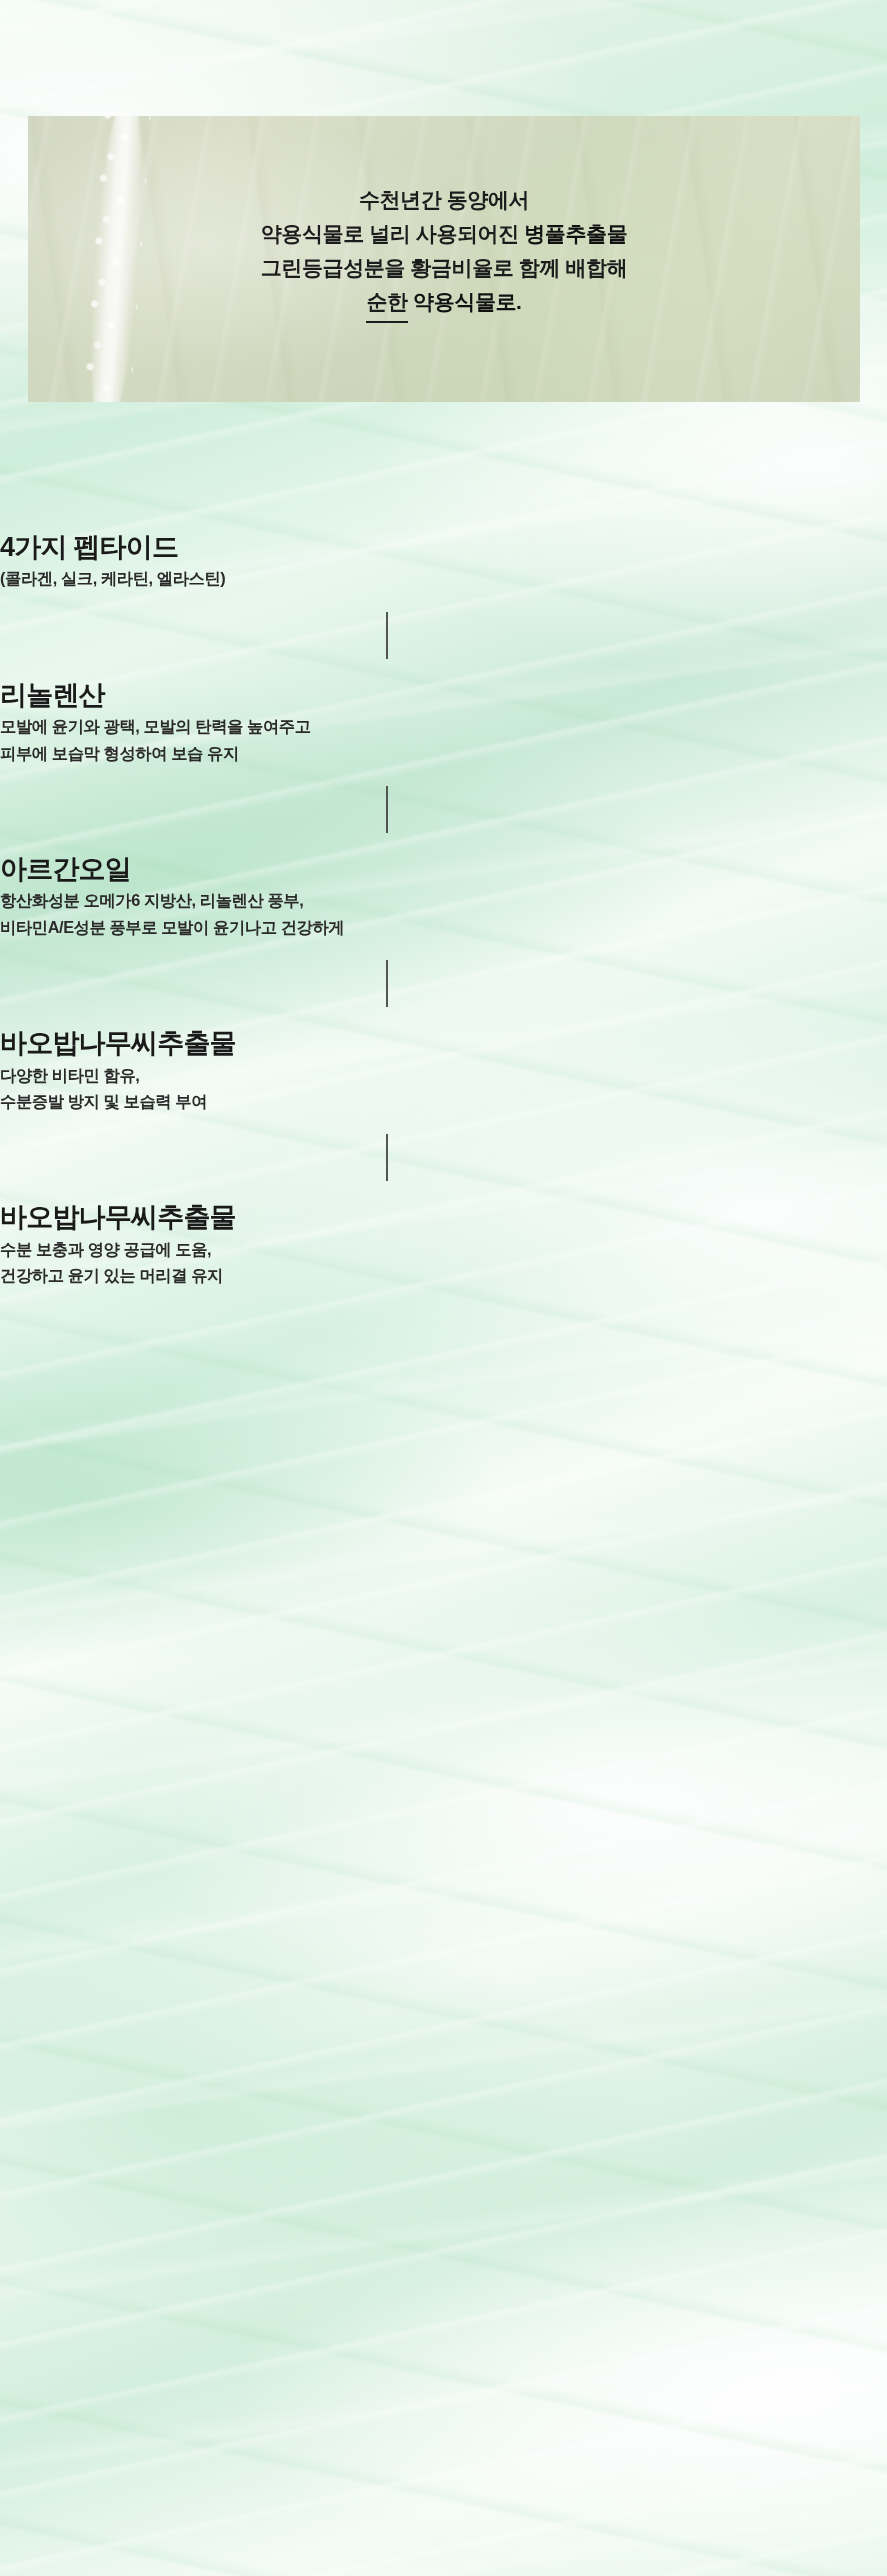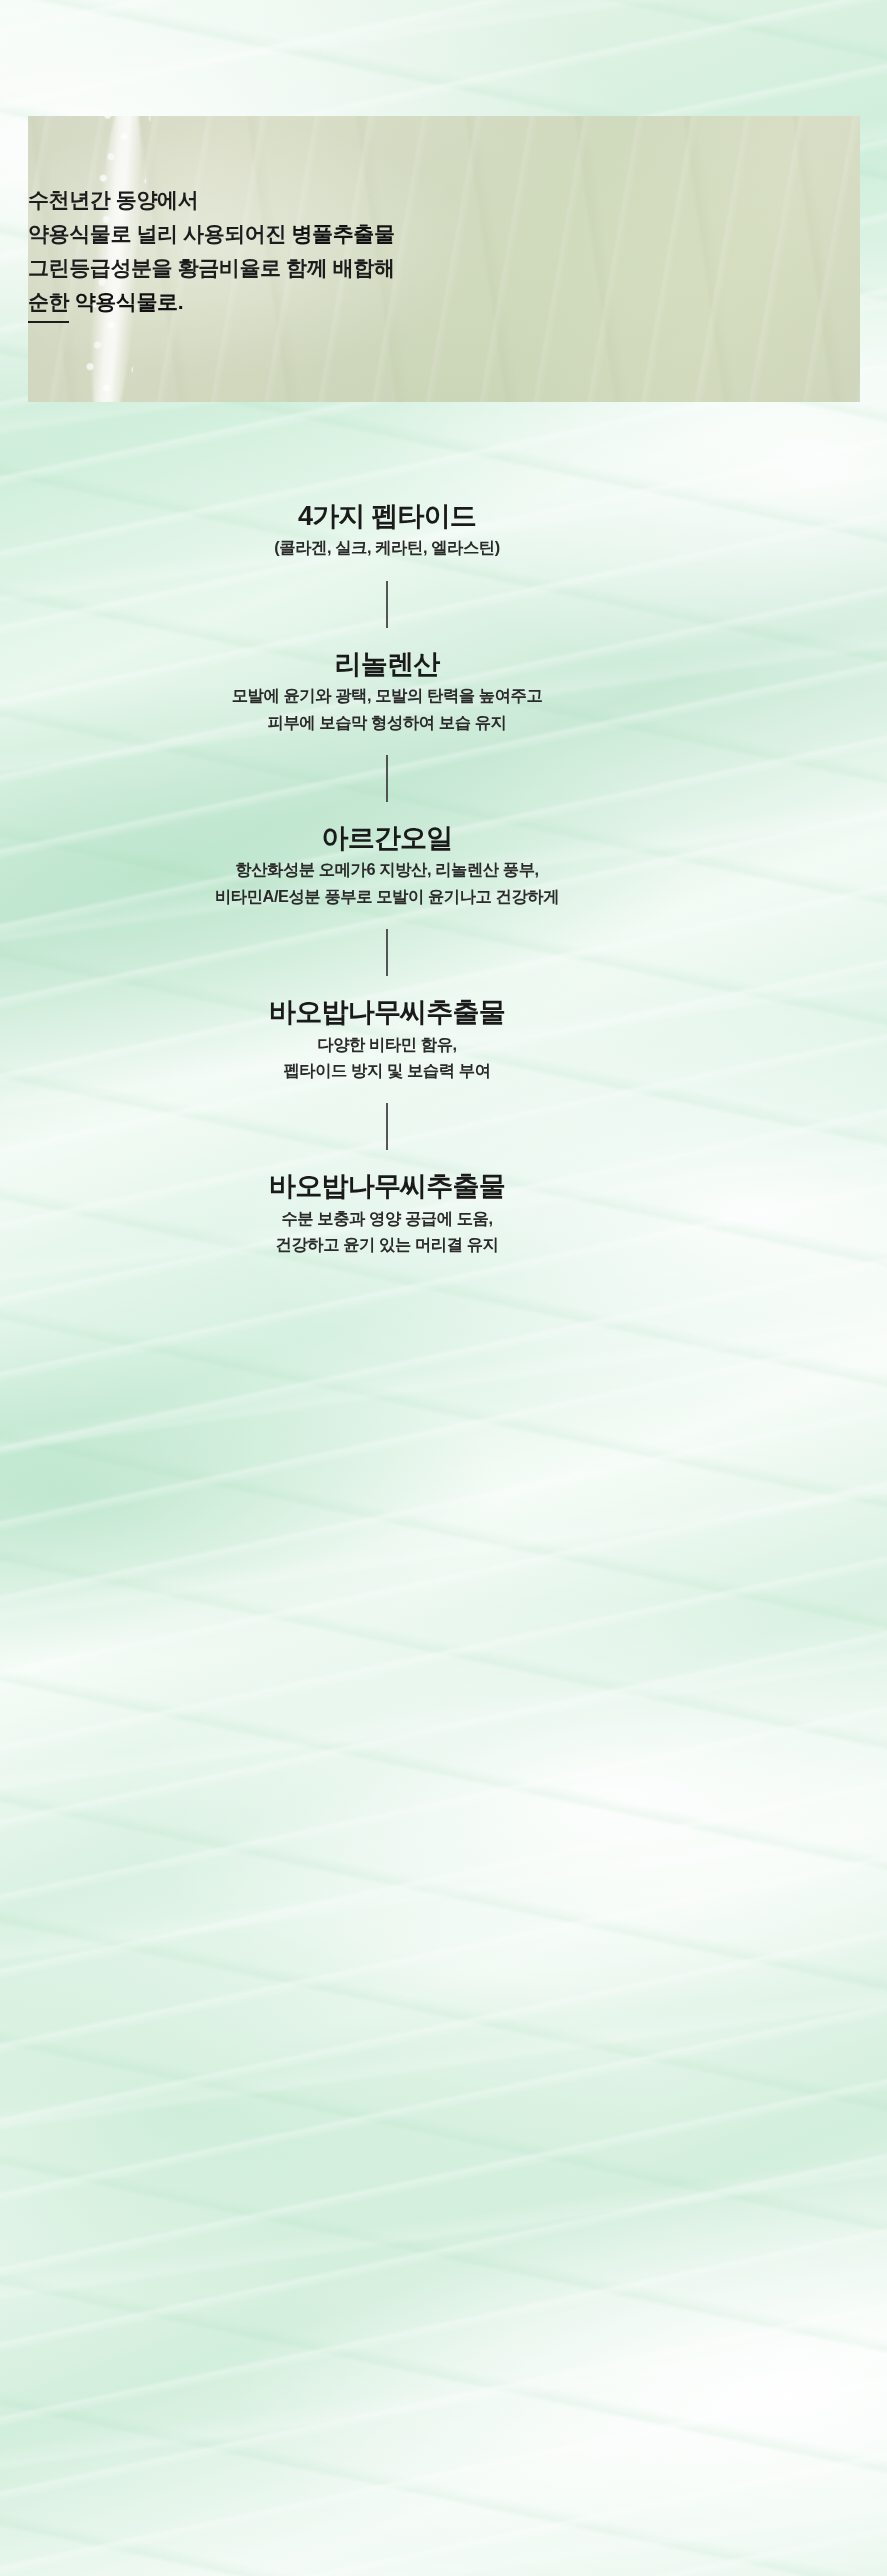--- a/index.html
+++ b/index.html
@@ -145,21 +145,21 @@
         rgba(150,160,120,0) 0px,
         rgba(150,160,120,0) 39px,
         rgba(150,160,120,0.18) 43px,
         rgba(150,160,120,0) 55px,
         rgba(150,160,120,0) 108px);
   }
 
   .hero-text {
     position: relative;
     z-index: 3;
-    text-align: left;
+    text-align: center;
     color: #1c1c1c;
     padding-top: 67px;
     line-height: 1.62;
     font-size: 21px;
     font-weight: 600;
     letter-spacing: -0.4px;
   }
   .hero-text .ln { display: block; }
   .hero-text .strong {
     font-weight: 800;
@@ -168,23 +168,22 @@
   .hero-text .ul {
     font-weight: 800;
     border-bottom: 2px solid #1c1c1c;
     padding-bottom: 8px;
   }
 
   
   .flow {
     position: absolute;
     left: 0;
-    top: 500px;
+    top: 531px;
     width: 774px;
-    text-align: center;
   }
   .item { margin: 0; }
   .item-title {
     font-size: 27px;
     font-weight: 800;
     color: #1a1a1a;
     letter-spacing: -0.8px;
     line-height: 1.2;
   }
   .item-sub {
@@ -261,21 +260,21 @@
         <span class="ln">비타민A/E성분 풍부로 모발이 윤기나고 건강하게</span>
       </div>
     </div>
 
     <div class="connector"></div>
 
     <div class="item">
       <div class="item-title">바오밥나무씨추출물</div>
       <div class="item-sub">
         <span class="ln">다양한 비타민 함유,</span>
-        <span class="ln">펩타이드 방지 및 보습력 부여</span>
+        <span class="ln">수분증발 방지 및 보습력 부여</span>
       </div>
     </div>
 
     <div class="connector"></div>
 
     <div class="item">
       <div class="item-title">바오밥나무씨추출물</div>
       <div class="item-sub">
         <span class="ln">수분 보충과 영양 공급에 도움,</span>
         <span class="ln">건강하고 윤기 있는 머리결 유지</span>

